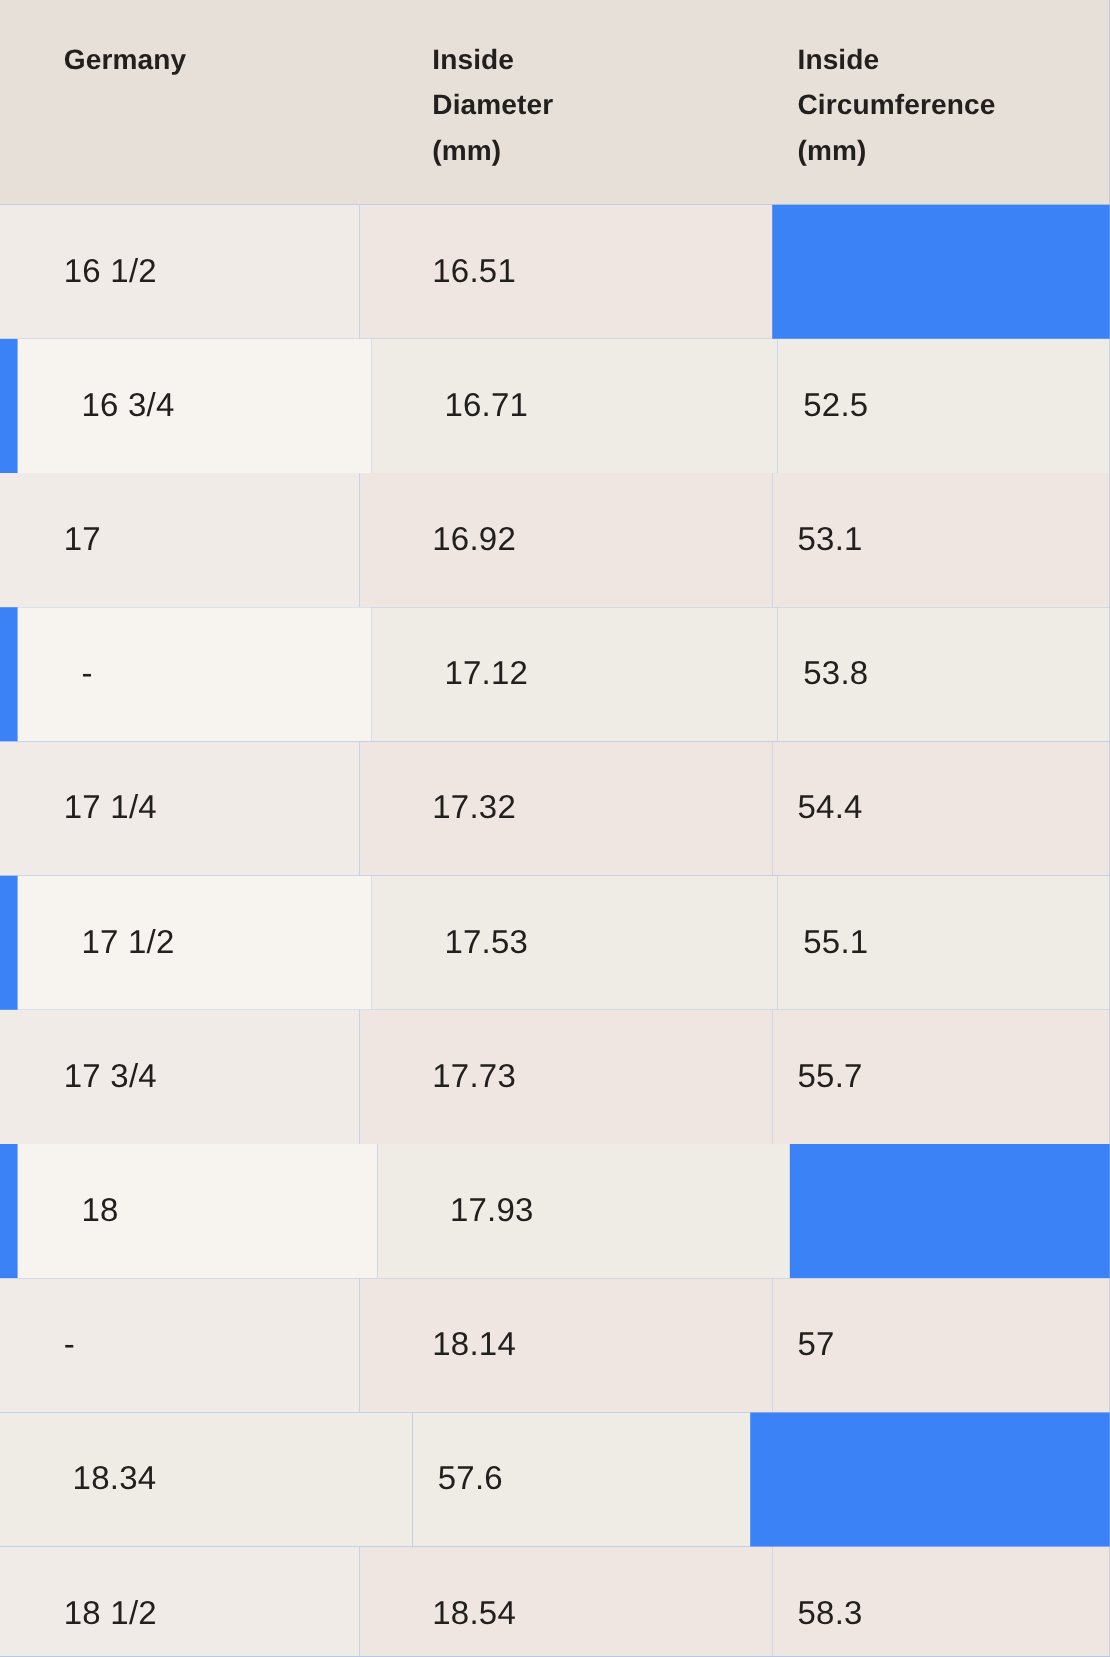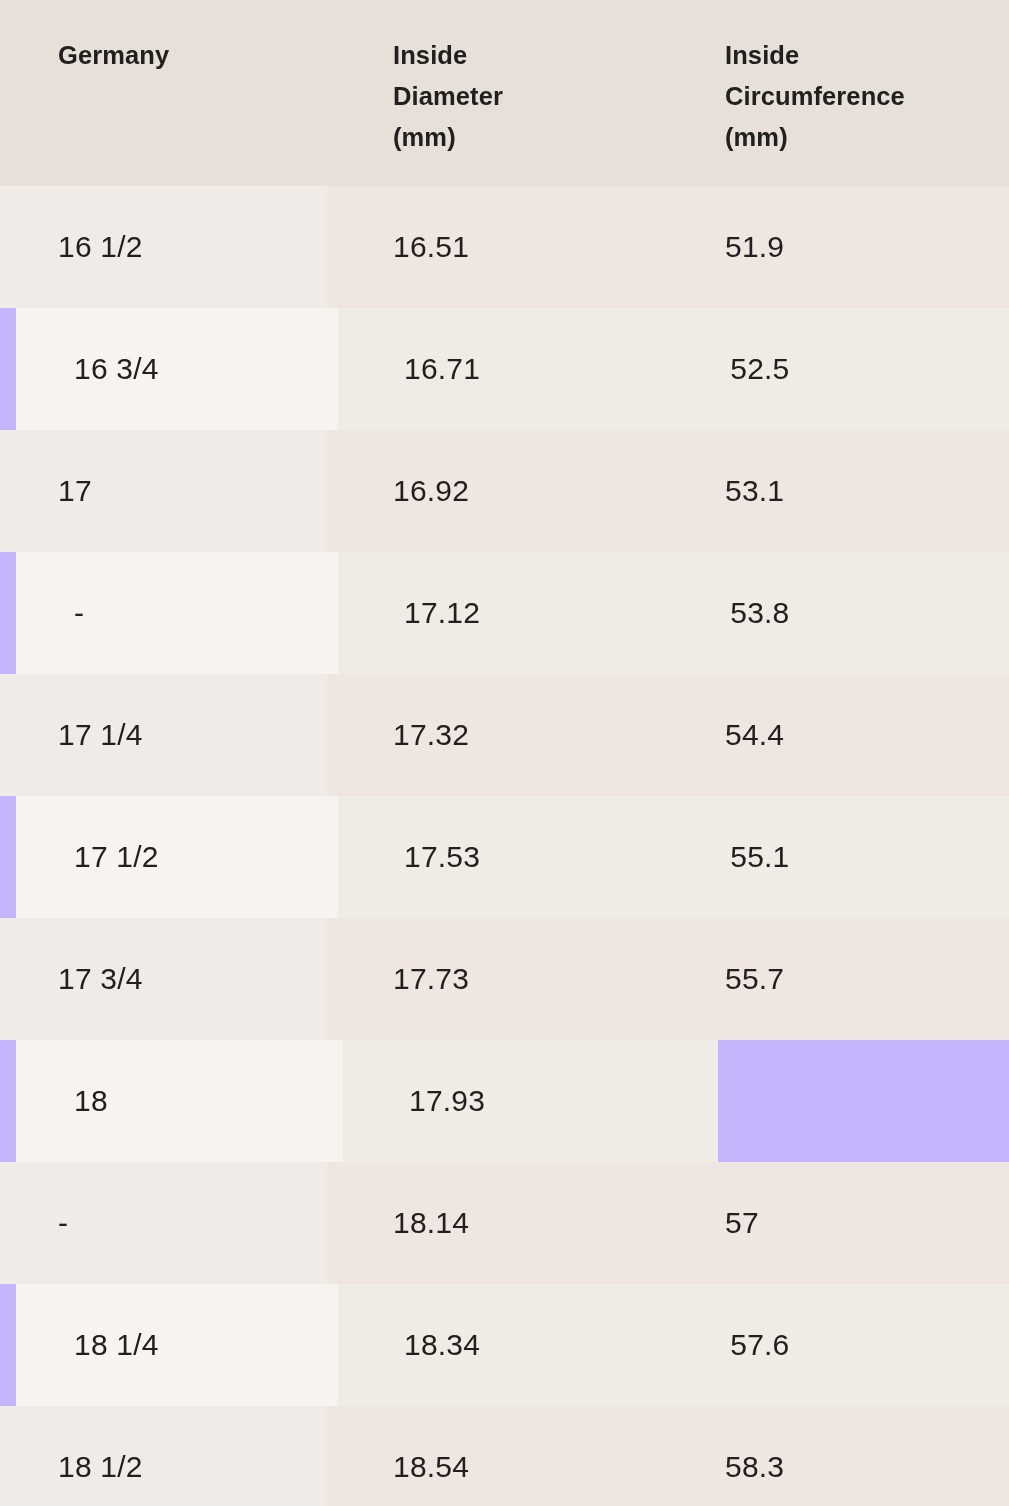--- a/index.html
+++ b/index.html
@@ -10,21 +10,21 @@
   body {
     font-family: "Liberation Sans", sans-serif;
     -webkit-font-smoothing: antialiased;
   }
 
   #sizing-table {
     position: relative;
     width: 1009px;
     height: 1506px;
     overflow: hidden;
-    background: #c4b5fd;
+    background: #3b82f6;
   }
 
   
   .thead {
     display: flex;
     width: 1009px;
     height: 186px;
     background: #E7E0D8;
     box-sizing: border-box;
   }
@@ -83,21 +83,20 @@
 (mm)</div>
     <div class="th col3">Inside
 Circumference
 (mm)</div>
   </div>
 
   <div class="tbody" id="tbody">
       <div class="tr odd">
         <div class="td col1">16 1/2</div>
         <div class="td col2">16.51</div>
-        <div class="td col3">51.9</div>
       </div>
       <div class="tr even">
         <div class="td col1">16 3/4</div>
         <div class="td col2">16.71</div>
         <div class="td col3">52.5</div>
       </div>
       <div class="tr odd">
         <div class="td col1">17</div>
         <div class="td col2">16.92</div>
         <div class="td col3">53.1</div>
@@ -125,21 +124,20 @@
       <div class="tr even">
         <div class="td col1">18</div>
         <div class="td col2">17.93</div>
       </div>
       <div class="tr odd">
         <div class="td col1">-</div>
         <div class="td col2">18.14</div>
         <div class="td col3">57</div>
       </div>
       <div class="tr even">
-        <div class="td col1">18 1/4</div>
         <div class="td col2">18.34</div>
         <div class="td col3">57.6</div>
       </div>
       <div class="tr odd">
         <div class="td col1">18 1/2</div>
         <div class="td col2">18.54</div>
         <div class="td col3">58.3</div>
       </div>
     </div>
 

